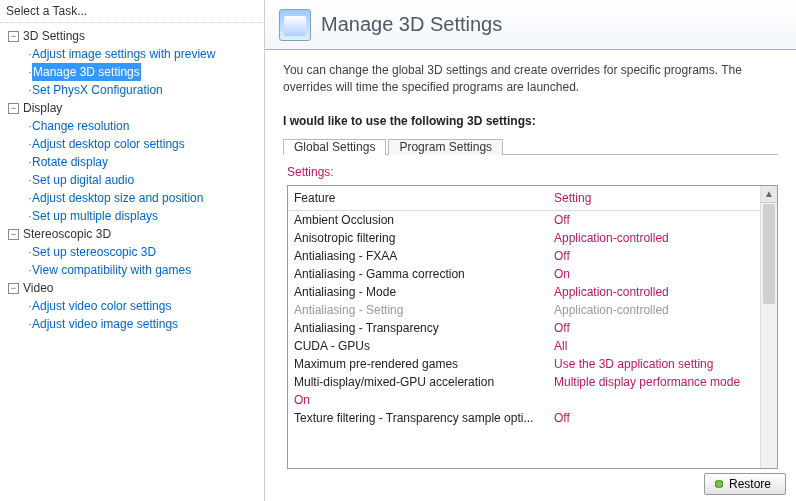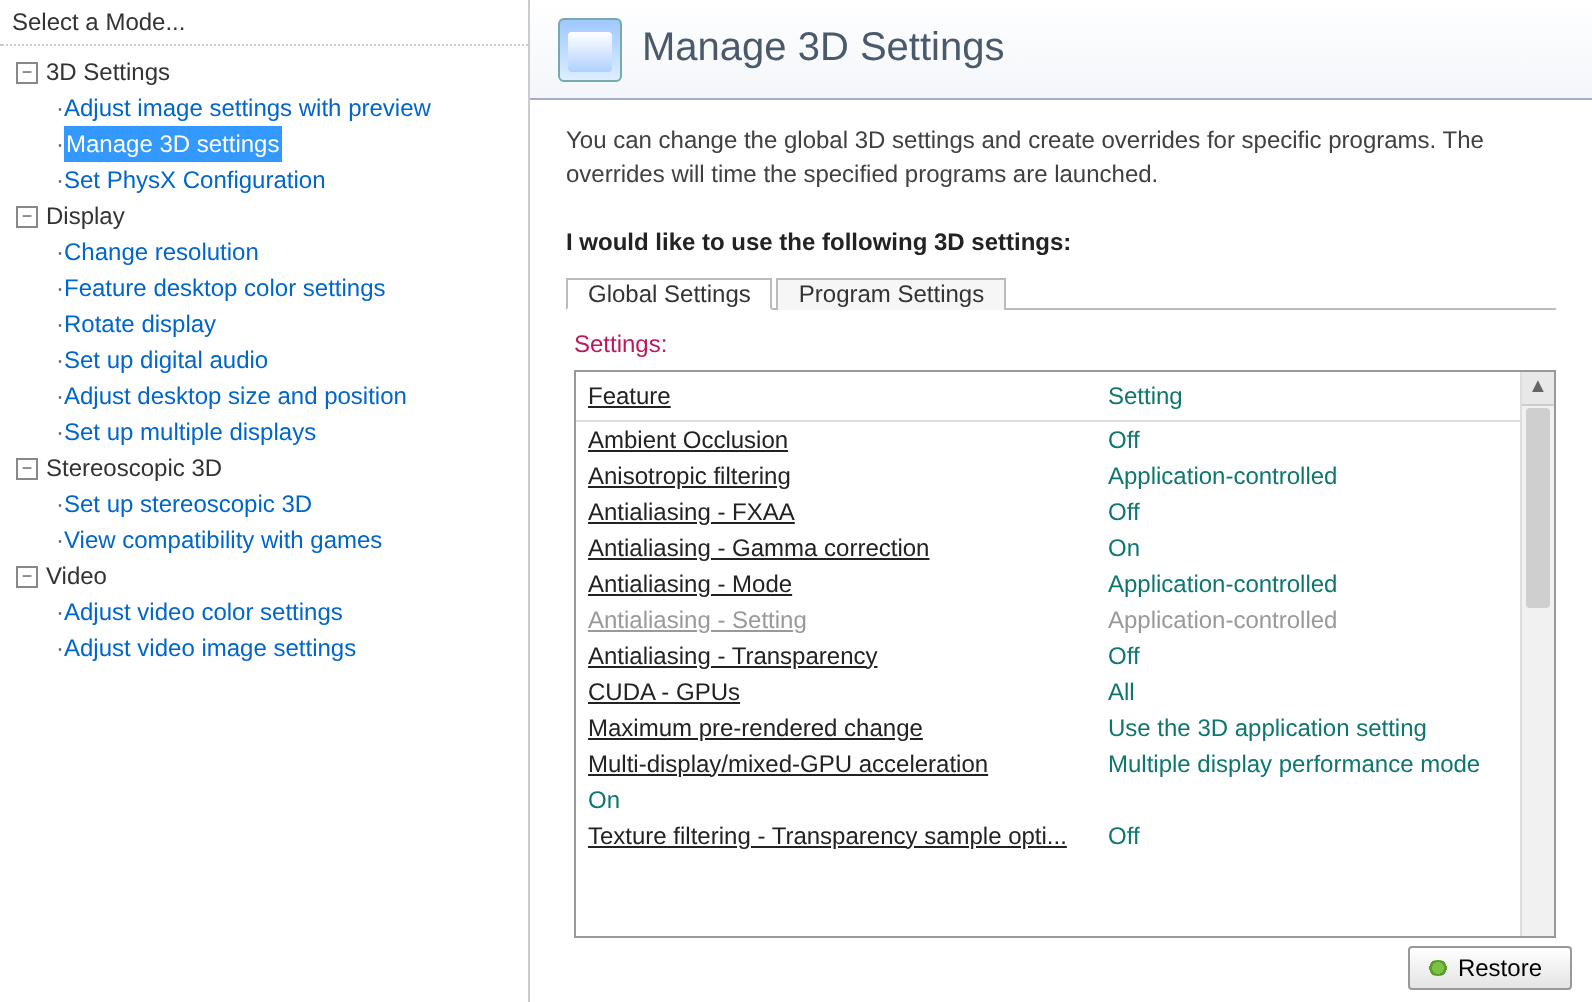--- a/index.html
+++ b/index.html
@@ -28,36 +28,36 @@
 
 .tab-strip { display: flex; border-bottom: 1px solid #bbb; margin: 0 18px; position: relative; }
 .tab { padding: 0 10px; border: 1px solid #bbb; border-bottom: none; margin-right: 2px; background: #f6f6f6; cursor: pointer; position: relative; top: 1px; color: #333; }
 .tab.active { background: #fff; border-bottom: 1px solid #fff; }
 
 .settings-label { padding: 10px 22px 4px 22px; color: #be185d; }
 .table-wrap { margin: 2px 18px 0 22px; border: 1px solid #999; height: 284px; position: relative; display: flex; background: #fff; }
 .table-body { flex: 1; overflow: hidden; }
 .table-row { display: flex; padding: 2px 6px; }
 .table-header-row { border-bottom: 1px solid #ddd; padding: 5px 6px 5px 6px; }
-.col-feature { flex: 1; color: #222; white-space: nowrap; overflow: hidden; text-overflow: ellipsis; text-decoration: underline; }
-.col-setting { width: 200px; color: #0f766e; white-space: nowrap; overflow: hidden; text-overflow: ellipsis; }
+.col-feature { flex: 1; color: #222; white-space: nowrap; overflow: hidden; text-overflow: ellipsis; }
+.col-setting { width: 200px; color: #be185d; white-space: nowrap; overflow: hidden; text-overflow: ellipsis; }
 .disabled-row .col-feature, .disabled-row .col-setting { color: #999; }
 .scrollbar { width: 17px; background: #f1f1f1; border-left: 1px solid #ddd; position: relative; }
 .scrollbar-arrow { height: 17px; display:flex; align-items:center; justify-content:center; color:#666; font-size:10px; background:#e8e8e8; cursor: pointer; }
 .scroll-top { border-bottom:1px solid #ccc; }
 .scroll-thumb { position:absolute; top: 18px; left:2px; right:2px; height:100px; background:#cfcfcf; border-radius:2px; }
 
 .footer-btn { position: absolute; right: 10px; bottom: 6px; background: linear-gradient(#fff,#e4e4e4); border:1px solid #999; padding: 3px 14px 3px 8px; cursor: pointer; display: flex; align-items:center; gap:4px; border-radius:2px; }
 .nv-eye { width: 12px; height: 8px; background: radial-gradient(circle at center,#7cc242 40%,#5a9e2e 41%,#5a9e2e 60%,transparent 61%); border-radius:50%; }
 </style>
 </head>
 <body>
 
 <div class="sidebar">
-  <div class="sidebar-header">Select a Mode...</div>
+  <div class="sidebar-header">Select a Task...</div>
   <div class="tree" id="tree">
       <div class="tree-node">
         <span class="tree-expander">−</span>
         <span class="tree-label">3D Settings</span>
       </div>
       <div class="tree-children">
         <div class="tree-child">
           <span class="tree-child-prefix">·</span>
           <span class="tree-child-label">Adjust image settings with preview</span>
         </div>
@@ -74,21 +74,21 @@
         <span class="tree-expander">−</span>
         <span class="tree-label">Display</span>
       </div>
       <div class="tree-children">
         <div class="tree-child">
           <span class="tree-child-prefix">·</span>
           <span class="tree-child-label">Change resolution</span>
         </div>
         <div class="tree-child">
           <span class="tree-child-prefix">·</span>
-          <span class="tree-child-label">Feature desktop color settings</span>
+          <span class="tree-child-label">Adjust desktop color settings</span>
         </div>
         <div class="tree-child">
           <span class="tree-child-prefix">·</span>
           <span class="tree-child-label">Rotate display</span>
         </div>
         <div class="tree-child">
           <span class="tree-child-prefix">·</span>
           <span class="tree-child-label">Set up digital audio</span>
         </div>
         <div class="tree-child">
@@ -178,21 +178,21 @@
         </div>
         <div class="table-row">
           <div class="col-feature">Antialiasing - Transparency</div>
           <div class="col-setting">Off</div>
         </div>
         <div class="table-row">
           <div class="col-feature">CUDA - GPUs</div>
           <div class="col-setting">All</div>
         </div>
         <div class="table-row">
-          <div class="col-feature">Maximum pre-rendered change</div>
+          <div class="col-feature">Maximum pre-rendered games</div>
           <div class="col-setting">Use the 3D application setting</div>
         </div>
         <div class="table-row">
           <div class="col-feature">Multi-display/mixed-GPU acceleration</div>
           <div class="col-setting">Multiple display performance mode</div>
         </div>
         <div class="table-row">
           <div class="col-setting">On</div>
         </div>
         <div class="table-row">

